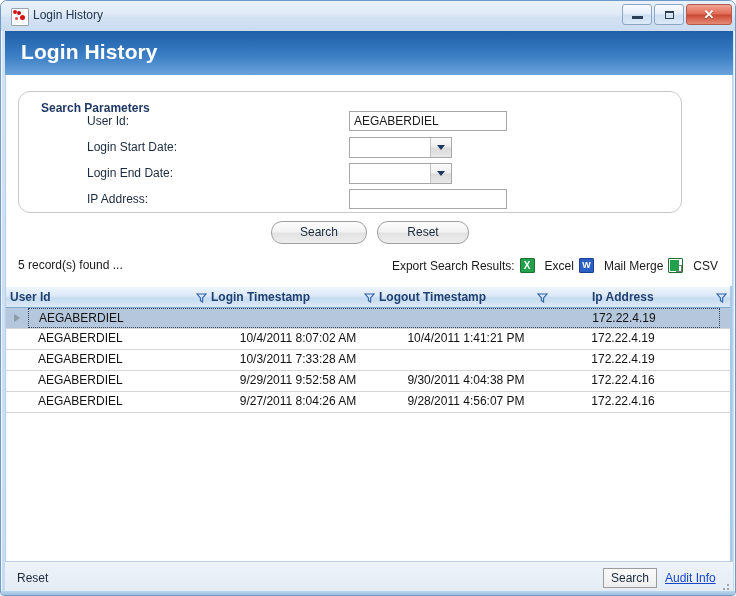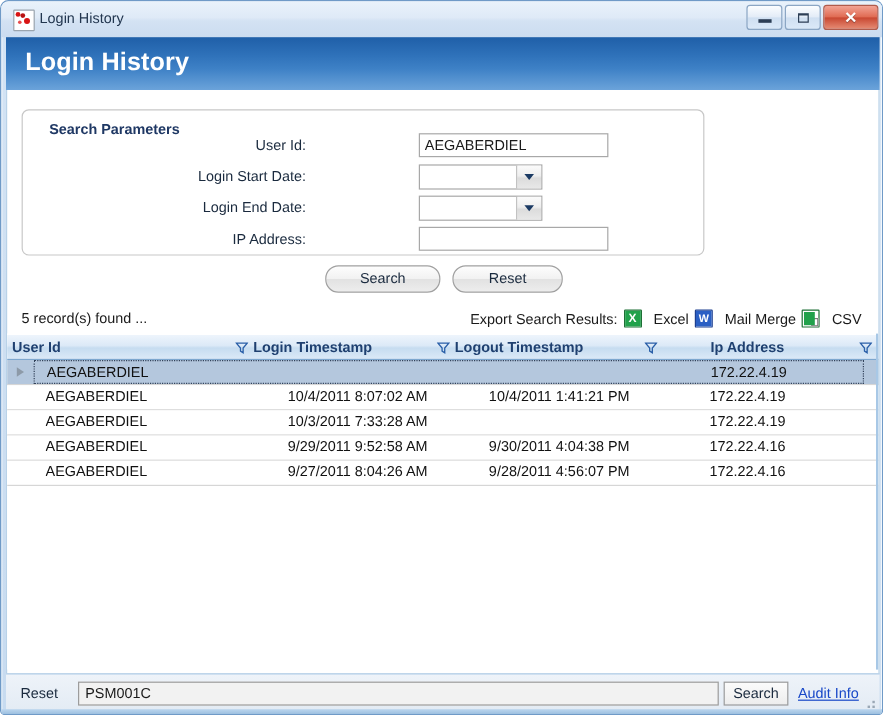--- a/index.html
+++ b/index.html
@@ -127,39 +127,38 @@
     background: #ffffff;
     border-left: 1px solid #b9d2e8;
     border-right: 1px solid #b9d2e8;
     box-sizing: border-box;
   }
 
   
   .fieldset {
     position: absolute;
     left: 12px; top: 16px;
-    width: 569px; height: 122px;
+    width: 664px; height: 122px;
     border: 1px solid #c8c8c8;
-    border-radius: 6px;
+    border-radius: 12px;
     box-sizing: border-box;
     background: #ffffff;
   }
   .legend {
     position: absolute;
     left: 18px; top: 9px;
     background: #ffffff;
     padding: 0 4px;
     font-size: 12px;
     font-weight: bold;
     color: #1f3864;
   }
   .form-label {
     position: absolute;
     width: 168px;
-    text-align: right;
     font-size: 12px;
     color: #1a2a3e;
   }
   .txt {
     position: absolute;
     height: 20px;
     box-sizing: border-box;
     border: 1px solid #a8a8a8;
     background: #ffffff;
     font-family: "Liberation Sans", sans-serif;
@@ -270,21 +269,21 @@
     content: "";
     position: absolute; right: 0px; bottom: 0px; width: 6px; height: 7px;
     background: #ffffff;
     border: 1px solid #7b7b7b;
     box-sizing: border-box;
   }
 
   
   .grid {
     position: absolute;
-    left: 0; top: 203px;
+    left: 0; top: 211px;
     width: 726px;
     height: 280px;
     background: #ffffff;
   }
   .grid-header {
     position: relative;
     height: 20px;
     background: linear-gradient(to bottom, #eef5fc 0%, #dce9f7 45%, #c6dcf0 55%, #dbe9f7 100%);
     border-bottom: 1px solid #7da7cf;
     border-top: 1px solid #ffffff;
@@ -594,21 +593,20 @@
 
       </div>
 
       <div class="grid-blue-strip"></div>
     </div>
 
   </div>
 
   <div class="statusbar">
     <div class="status-label">Reset</div>
-    <input class="status-input" value="PSM001C" style="">
     <div class="status-btn">Search</div>
     <div class="status-link">Audit Info</div>
     <div class="grip">
         <i></i>
         <i></i>
         <i></i>
       </div>
   </div>
 
   <div class="bottom-edge"></div>

